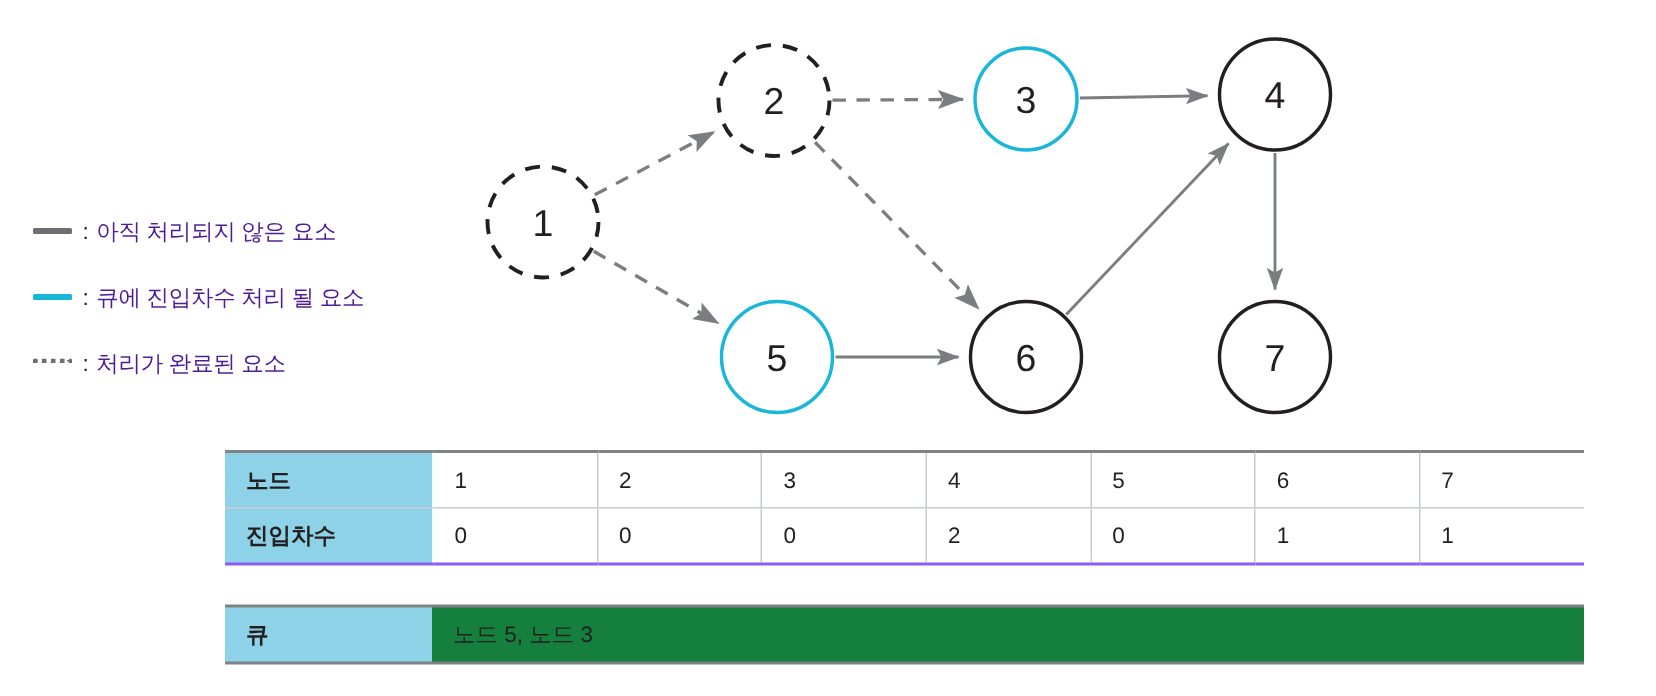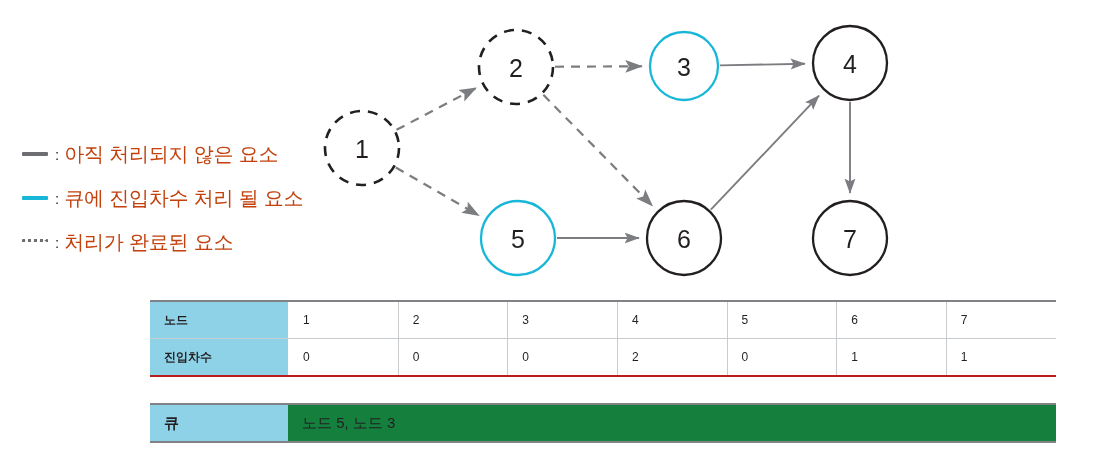--- a/index.html
+++ b/index.html
@@ -50,22 +50,22 @@
     height: 3px;
     background: none;
     border-top: 3px dotted #6d6e71;
   }
   .legend-colon {
     font-size: 15px;
     margin-right: 5px;
     color: #231f20;
   }
   .legend-text {
-    font-size: 20px;
-    color: #c2410c;
+    font-size: 15px;
+    color: #4c1d95;
     white-space: nowrap;
     letter-spacing: -0.2px;
   }
 
   
   #graph {
     position: absolute;
     left: 0;
     top: 0;
     width: 1104px;
@@ -83,36 +83,36 @@
   #indegree-table {
     position: absolute;
     left: 150px;
     top: 300px;
     width: 906px;
     border-collapse: collapse;
     table-layout: fixed;
   }
   #indegree-table td {
     height: 36px;
-    font-size: 12px;
+    font-size: 15px;
     color: #231f20;
     border: 1px solid #c9ccce;
     padding: 0 0 0 14px;
     background: #ffffff;
     vertical-align: middle;
   }
   #indegree-table .rowhead {
     background: #8ed2e8;
     font-weight: bold;
     width: 124px;
     border-left: none;
     border-right: 1px solid #ffffff;
   }
   #indegree-table tr:first-child td { border-top: 2px solid #808285; }
-  #indegree-table tr:last-child  td { border-bottom: 2px solid #b91c1c; }
+  #indegree-table tr:last-child  td { border-bottom: 2px solid #8b5cf6; }
   #indegree-table td:last-child { border-right: none; }
 
   #queue-table {
     position: absolute;
     left: 150px;
     top: 403px;
     width: 906px;
     border-collapse: collapse;
     table-layout: fixed;
   }

